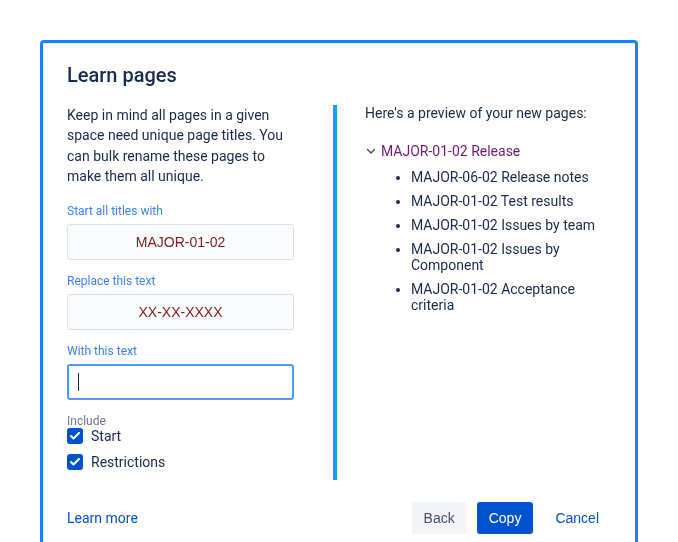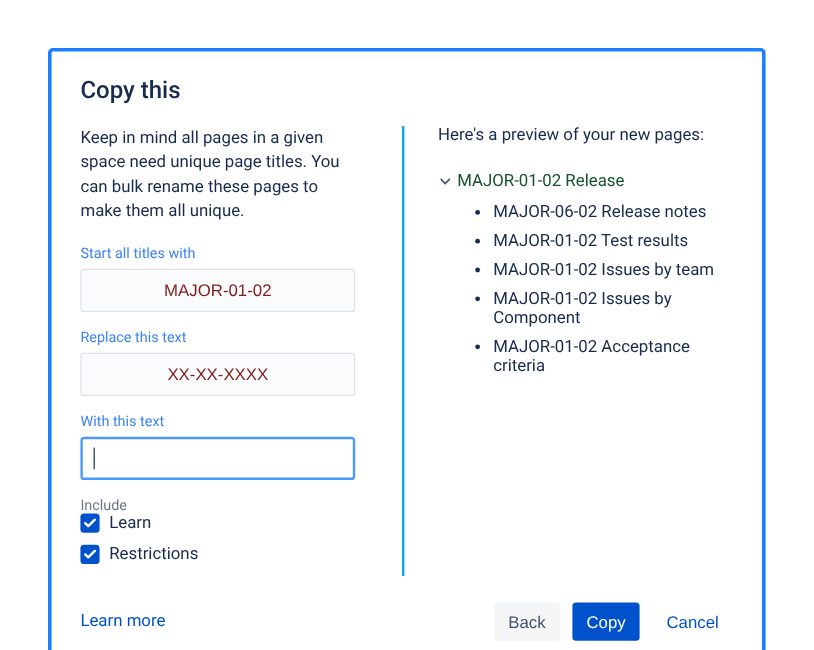--- a/index.html
+++ b/index.html
@@ -24,21 +24,21 @@
       color: #172b4d;
       margin-bottom: 18px;
     }
     .columns {
       display: flex;
       gap: 0;
     }
     .left-col {
       width: 270px;
       padding-right: 39px;
-      border-right: 2px solid #0ea5e9;
+      border-right: 4px solid #0ea5e9;
     }
     .right-col {
       flex: 1;
       padding-left: 28px;
     }
     .description {
       font-size: 14px;
       line-height: 1.45;
       color: #172b4d;
       margin-bottom: 18px;
@@ -101,21 +101,21 @@
     .preview-title {
       font-size: 14px;
       color: #172b4d;
       margin-bottom: 22px;
     }
     .tree-root {
       display: flex;
       align-items: center;
       gap: 4px;
       font-size: 14px;
-      color: #14532d;
+      color: #701a75;
       margin-bottom: 6px;
     }
     .chevron {
       display: inline-flex;
       width: 12px;
       height: 12px;
       align-items: center;
       justify-content: center;
     }
     .tree-children {
@@ -172,21 +172,21 @@
       width: 1px;
       height: 18px;
       background: #172b4d;
       vertical-align: middle;
     }
   </style>
 </head>
 <body>
 
 <div class="modal">
-  <h2 class="modal-title">Copy this</h2>
+  <h2 class="modal-title">Learn pages</h2>
 
   <div class="columns">
     <div class="left-col">
       <p class="description">Keep in mind all pages in a given space need unique page titles. You can bulk rename these pages to make them all unique.</p>
 
       <label class="field-label">Start all titles with</label>
       <input class="text-input" type="text" value="MAJOR-01-02" style="">
 
       <label class="field-label">Replace this text</label>
       <input class="text-input" type="text" value="XX-XX-XXXX" style="">
@@ -198,21 +198,21 @@
 
       <div class="include-section">
         <span class="include-label">Include</span>
 
         <div class="checkbox-row">
           <div class="checkbox">
             <svg width="10" height="8" viewBox="0 0 10 8">
               <path d="M1 4 L3.5 6.5 L9 1" stroke="#fff" stroke-width="2" fill="none" stroke-linecap="round" stroke-linejoin="round"></path>
             </svg>
           </div>
-          <span class="checkbox-label">Learn</span>
+          <span class="checkbox-label">Start</span>
         </div>
 
         <div class="checkbox-row">
           <div class="checkbox">
             <svg width="10" height="8" viewBox="0 0 10 8">
               <path d="M1 4 L3.5 6.5 L9 1" stroke="#fff" stroke-width="2" fill="none" stroke-linecap="round" stroke-linejoin="round"></path>
             </svg>
           </div>
           <span class="checkbox-label">Restrictions</span>
         </div>

